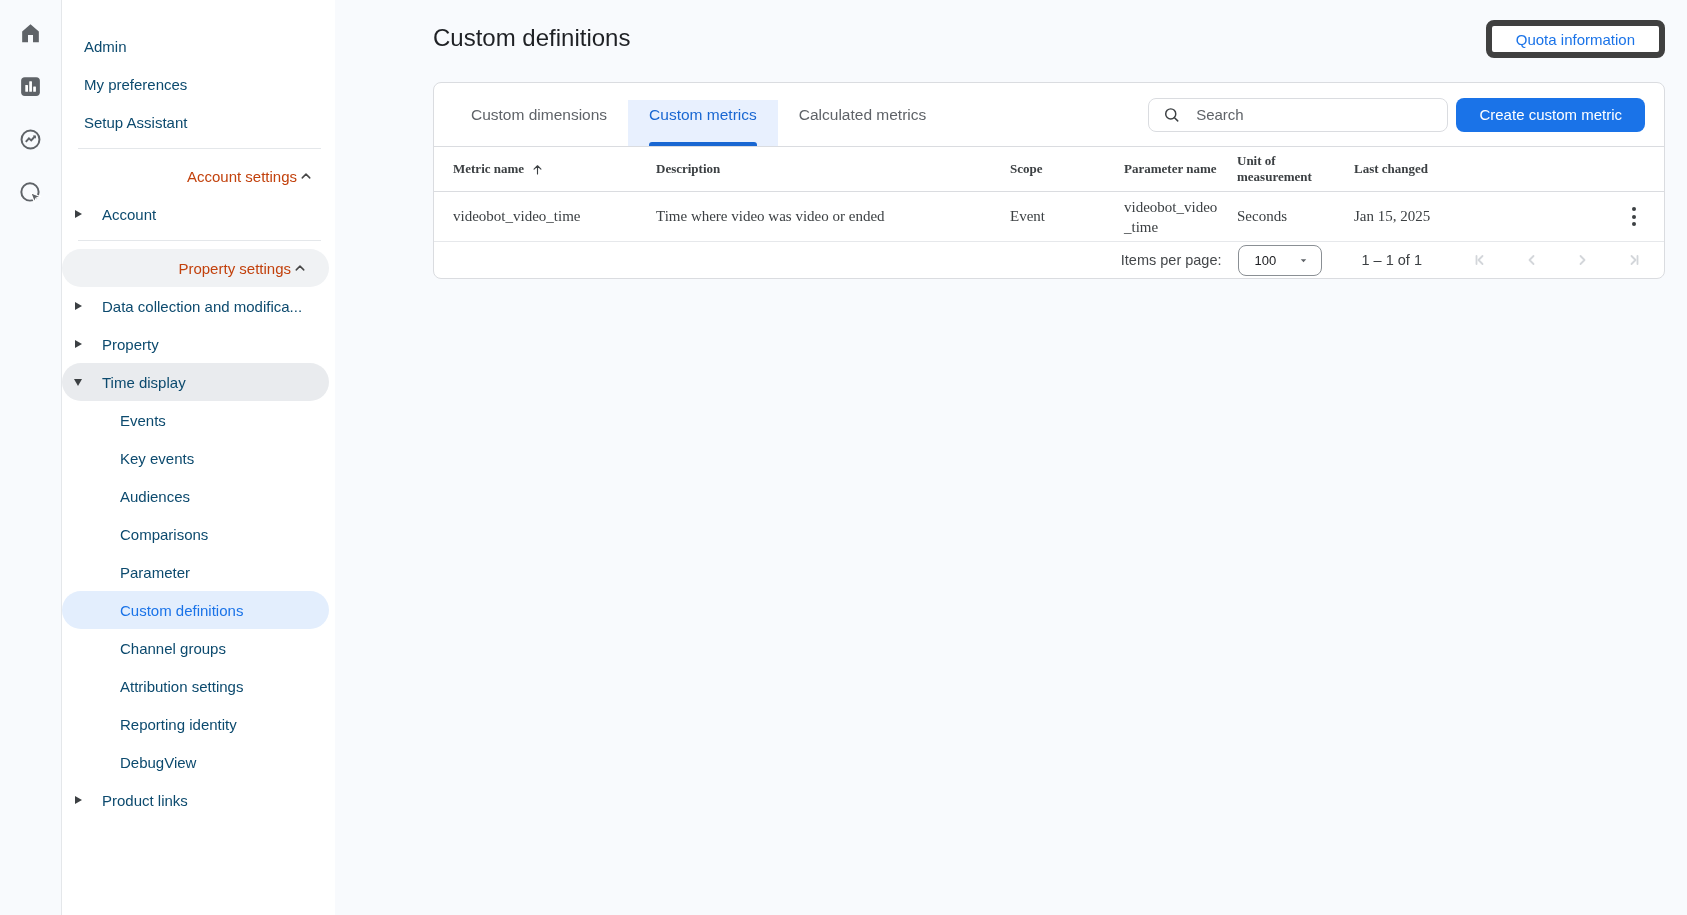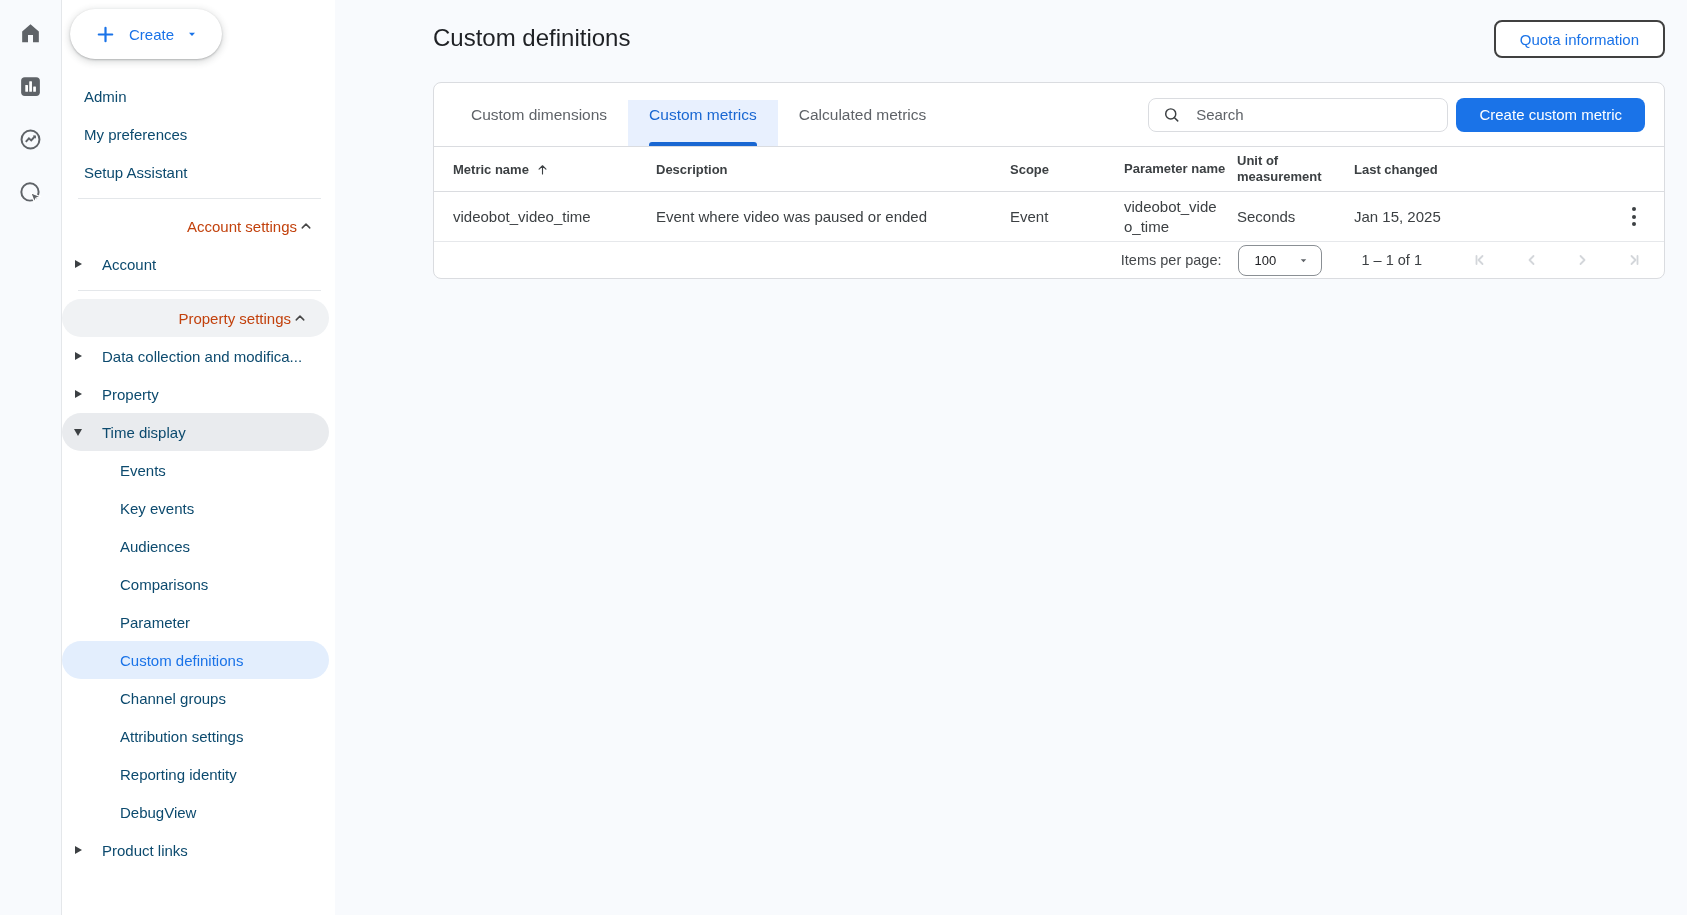--- a/index.html
+++ b/index.html
@@ -43,21 +43,21 @@
   .divider { height:1px; background:#e4e7ea; margin:7px 14px 7px 16px; }
   .pill-light { background:#f0f2f4; border-radius:19px; margin-right:6px; }
   .pill-gray  { background:#e9ebee; border-radius:19px; margin-right:6px; }
   .pill-blue  { background:#e3eefd; border-radius:19px; margin-right:6px; color:#1a73e8; }
 
   
   .main { flex:1; padding:20px 22px 0 98px; }
   .page-header { display:flex; justify-content:space-between; align-items:flex-start; }
   .page-title { font-size:24px; font-weight:400; line-height:36px; margin:0; color:#1f2125; }
   .quota-btn {
-    height:38px; padding:0 24px; border:2px solid #404040; border-radius:8px; background:#fff;
+    height:38px; padding:0 24px; border:6px solid #404040; border-radius:8px; background:#fff;
     color:#1a73e8; font-size:15px; font-weight:500; display:flex; align-items:center; cursor:pointer;
   }
   .card {
     margin-top:24px; background:#fff; border:1px solid #dadce0; border-radius:8px;
     height:197px; overflow:hidden;
   }
   .tabs-row { height:64px; border-bottom:1px solid #dadce0; display:flex; justify-content:space-between; }
   .tabs { display:flex; margin-left:16px; height:100%; }
   .tab {
     height:100%; display:flex; align-items:center; padding:0 21px;
@@ -79,21 +79,21 @@
     display:flex; align-items:center; padding:0 14px; gap:13px;
   }
   .search-box input { border:none; outline:none; width:100%; font-size:15px; background:transparent; color:#202124; font-family:"Liberation Sans", sans-serif; }
   .search-box input::placeholder { color:#5f6368; }
   .create-metric-btn {
     height:34px; padding:0 23px; background:#1a73e8; color:#fff; border:none; border-radius:8px;
     font-size:15px; font-weight:500; cursor:pointer; font-family:"Liberation Sans", sans-serif;
   }
   .grid-row {
     display:grid; grid-template-columns:203px 354px 114px 113px 117px 268px 1fr;
-    padding-left:19px; align-items:center;
+    padding-left:19px; align-items:center;font-family:Liberation Serif, serif;
   }
   .thead { height:45px; border-bottom:1px solid #dadce0; font-size:13px; font-weight:700; color:#3c4043; }
   .thead .narrow { max-width:102px; line-height:16px; }
   .metric-col { display:flex; align-items:center; gap:6px; }
   .trow { height:50px; border-bottom:1px solid #e6e8eb; font-size:15px; color:#3c4043; }
   .param-cell { max-width:100px; word-break:break-all; line-height:20px; }
   .kebab {
     width:24px; height:34px; display:flex; flex-direction:column; align-items:center;
     justify-content:center; gap:3.5px; cursor:pointer; justify-self:start;
   }
@@ -132,29 +132,20 @@
       <path d="M7.5 14.2l3-3.3 2.2 2 3.6-4" fill="none" stroke="#5f6368" stroke-width="1.9"></path>
       <path d="M14.2 8.2h3v3z" fill="#5f6368"></path>
     </svg>
     <svg class="ric" viewBox="0 0 24 24">
       <circle cx="11.5" cy="11.5" r="8.3" fill="none" stroke="#5f6368" stroke-width="1.9"></circle>
       <path d="M12.2 12.2l9 3.6-3.9 1.6-1.6 3.9z" fill="#5f6368" stroke="#fff" stroke-width="1.2"></path>
     </svg>
   </div>
 
   <div class="sidebar">
-    <div class="create-btn">
-      <svg width="23" height="23" viewBox="0 0 24 24">
-        <path d="M12 5v14M5 12h14" stroke="#1a73e8" stroke-width="2.3" stroke-linecap="round" fill="none"></path>
-      </svg>
-      <span class="lbl">Create</span>
-      <svg width="12" height="12" viewBox="0 0 24 24">
-        <path d="M6 9.5h12L12 16z" fill="#1a73e8"></path>
-      </svg>
-    </div>
 
     <div class="nav">
       <div class="nav-row plain">
         <span>Admin</span>
       </div>
       <div class="nav-row plain">
         <span>My preferences</span>
       </div>
       <div class="nav-row plain">
         <span>Setup Assistant</span>
@@ -283,21 +274,21 @@
         <div>Description</div>
         <div>Scope</div>
         <div class="narrow">Parameter name</div>
         <div class="narrow">Unit of measurement</div>
         <div>Last changed</div>
         <div></div>
       </div>
 
       <div class="grid-row trow">
         <div>videobot_video_time</div>
-        <div>Event where video was paused or ended</div>
+        <div>Time where video was video or ended</div>
         <div>Event</div>
         <div class="param-cell">videobot_video_time</div>
         <div>Seconds</div>
         <div>Jan 15, 2025</div>
         <div class="kebab">
             <i></i>
             <i></i>
             <i></i>
           </div>
       </div>

